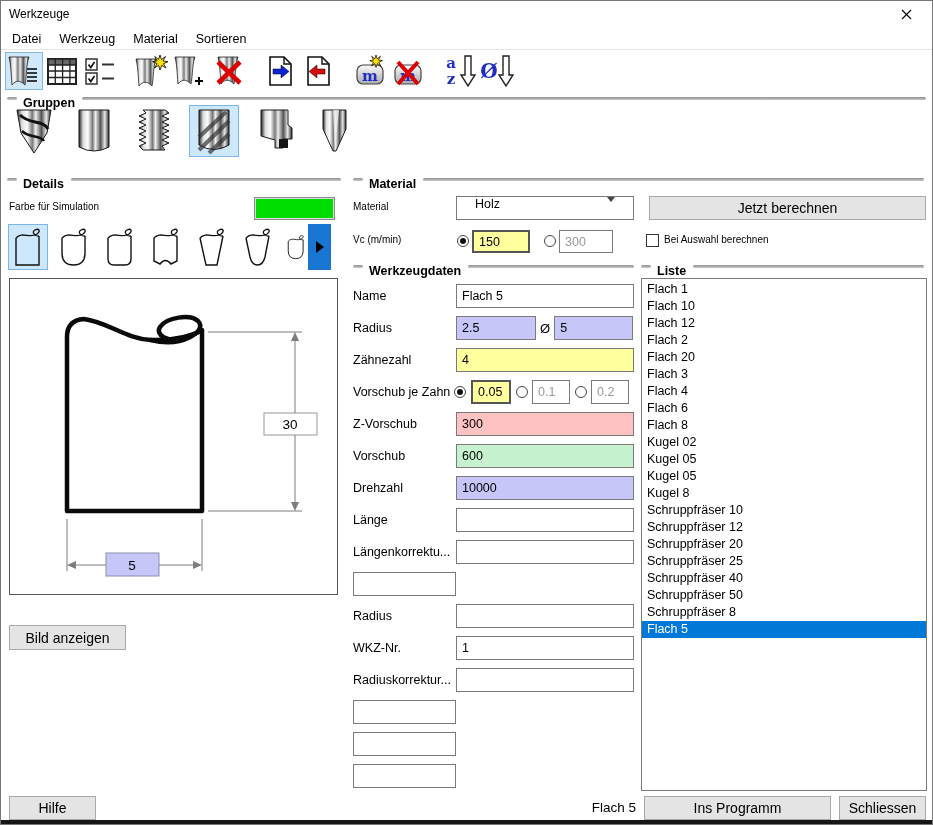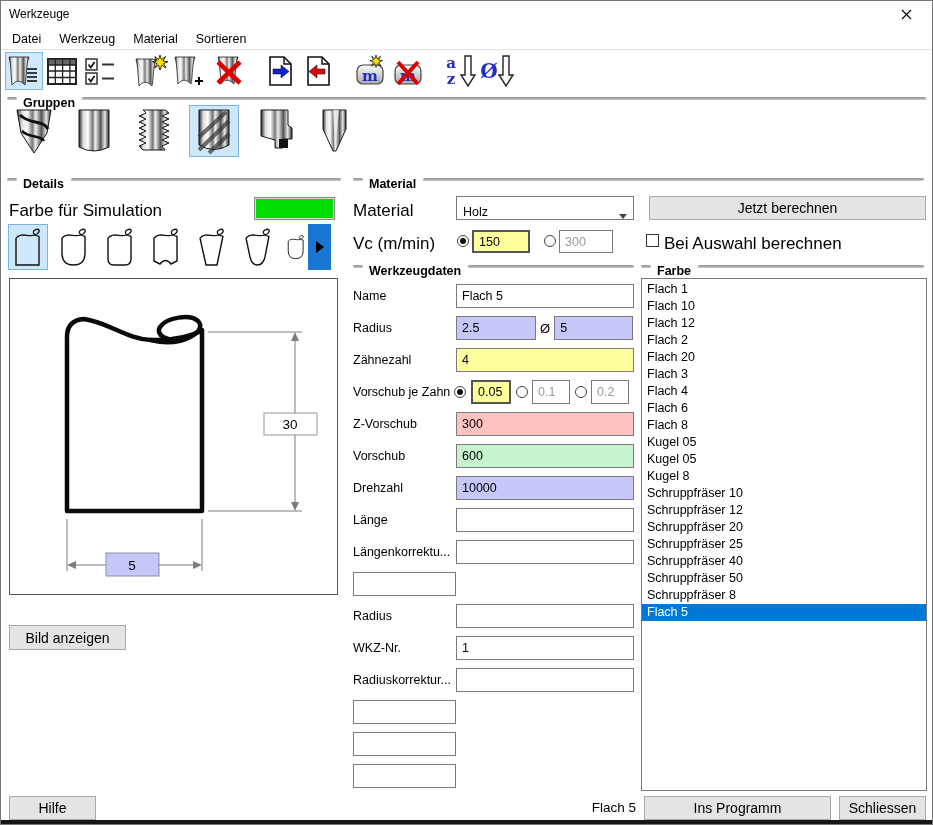--- a/index.html
+++ b/index.html
@@ -19,33 +19,33 @@
   .grp-hdr{position:absolute;display:flex;align-items:center;height:14px;}
   .gline{height:3px;background:linear-gradient(#8f8f8f,#c9c9c9);border-radius:2px;}
   .gline.short{width:10px;margin-right:6px;}
   .gline.long{flex:1;margin-left:7px;}
   .gtitle{font-weight:bold;font-size:12.5px;white-space:nowrap;margin-top:9px;}
   
   .group-row{position:absolute;top:104px;left:8px;display:flex;gap:10px;}
   .gbtn{width:50px;height:52px;display:flex;align-items:center;justify-content:center;border:1px solid transparent;box-sizing:border-box;}
   .gbtn.selected{background:#cde8fa;border-color:#7cb5e4;}
   
-  .lbl{position:absolute;font-size:17px;white-space:nowrap;}
+  .lbl{position:absolute;font-size:10px;white-space:nowrap;}
   .swatch{position:absolute;left:253px;top:196px;width:81px;height:23px;border:1px solid #8b8b8b;box-shadow:inset 0 0 0 1px #d9d9d9;box-sizing:border-box;}
   .shapes-row{position:absolute;top:223px;left:7px;display:flex;align-items:flex-start;}
   .sbtn{width:40px;height:46px;background:#fff;display:flex;align-items:center;justify-content:center;border:1px solid transparent;box-sizing:border-box;margin-right:6px;}
   .sbtn.selected{background:#cde8fa;border-color:#7cb5e4;}
   .sbtn.clipped{width:24px;overflow:hidden;justify-content:flex-start;margin-right:0;}
   .more-btn{width:23px;height:46px;background:#1976d2;display:flex;align-items:center;justify-content:center;}
   .canvas{position:absolute;left:8px;top:277px;width:329px;height:317px;border:1px solid #555;box-sizing:border-box;background:#fff;}
   
   .btn{position:absolute;background:#e4e4e4;border:1px solid #a9a9a9;box-sizing:border-box;display:flex;align-items:center;justify-content:center;font-size:14px;}
   
   .field{position:absolute;border:1px solid #7a7a7a;box-sizing:border-box;font-family:"Liberation Sans",sans-serif;font-size:12.5px;padding:0 5px;background:#fff;outline:none;}
-  .combo{position:absolute;border:1px solid #7a7a7a;box-sizing:border-box;background:#fff;display:flex;align-items:flex-end;padding:0 6px;justify-content:space-between;}
+  .combo{position:absolute;border:1px solid #7a7a7a;box-sizing:border-box;background:#fff;display:flex;align-items:flex-start;padding:0 18px;justify-content:space-between;}
   .chev{width:0;height:0;border-left:4px solid transparent;border-right:4px solid transparent;border-top:5px solid #444;}
   .radio{position:absolute;width:12px;height:12px;border:1px solid #444;border-radius:50%;background:#fff;box-sizing:border-box;}
   .radio.checked::after{content:"";position:absolute;left:2px;top:2px;width:6px;height:6px;border-radius:50%;background:#111;}
   .checkbox{position:absolute;width:13px;height:13px;border:1px solid #333;background:#fff;box-sizing:border-box;}
   
   .form{position:absolute;left:352px;top:283px;width:281px;display:flex;flex-direction:column;gap:8px;}
   .frow{display:flex;align-items:center;height:24px;}
   .frow .flabel{width:103px;flex-shrink:0;font-size:12.5px;white-space:nowrap;overflow:hidden;}
   .finput{border:1px solid #7a7a7a;box-sizing:border-box;height:24px;font-family:"Liberation Sans",sans-serif;font-size:12.5px;padding:0 5px;flex:1;min-width:0;background:#fff;outline:none;}
   .finput.short{flex:0 0 103px;}
@@ -348,21 +348,21 @@
   <span class="checkbox" style="left:645px;top:233px;"></span>
   <span class="lbl" style="left:663px;top:233px;">Bei Auswahl berechnen</span>
 
   <div class="grp-hdr" style="top:258px;left:352px;width:281px;">
     <span class="gline short"></span>
       <span class="gtitle">Werkzeugdaten</span>
       <span class="gline long"></span>
   </div>
   <div class="grp-hdr" style="top:258px;left:640px;right:8px;">
     <span class="gline short"></span>
-      <span class="gtitle">Farbe</span>
+      <span class="gtitle">Liste</span>
       <span class="gline long"></span>
   </div>
 
   <div class="form">
     <div class="frow">
       <span class="flabel">Name</span>
       <input class="finput" value="Flach 5" style="">
     </div>
     <div class="frow">
       <span class="flabel">Radius</span>
@@ -432,20 +432,21 @@
   <div class="listbox">
       <div class="list-item">Flach 1</div>
       <div class="list-item">Flach 10</div>
       <div class="list-item">Flach 12</div>
       <div class="list-item">Flach 2</div>
       <div class="list-item">Flach 20</div>
       <div class="list-item">Flach 3</div>
       <div class="list-item">Flach 4</div>
       <div class="list-item">Flach 6</div>
       <div class="list-item">Flach 8</div>
+      <div class="list-item">Kugel 02</div>
       <div class="list-item">Kugel 05</div>
       <div class="list-item">Kugel 05</div>
       <div class="list-item">Kugel 8</div>
       <div class="list-item">Schruppfräser 10</div>
       <div class="list-item">Schruppfräser 12</div>
       <div class="list-item">Schruppfräser 20</div>
       <div class="list-item">Schruppfräser 25</div>
       <div class="list-item">Schruppfräser 40</div>
       <div class="list-item">Schruppfräser 50</div>
       <div class="list-item">Schruppfräser 8</div>

